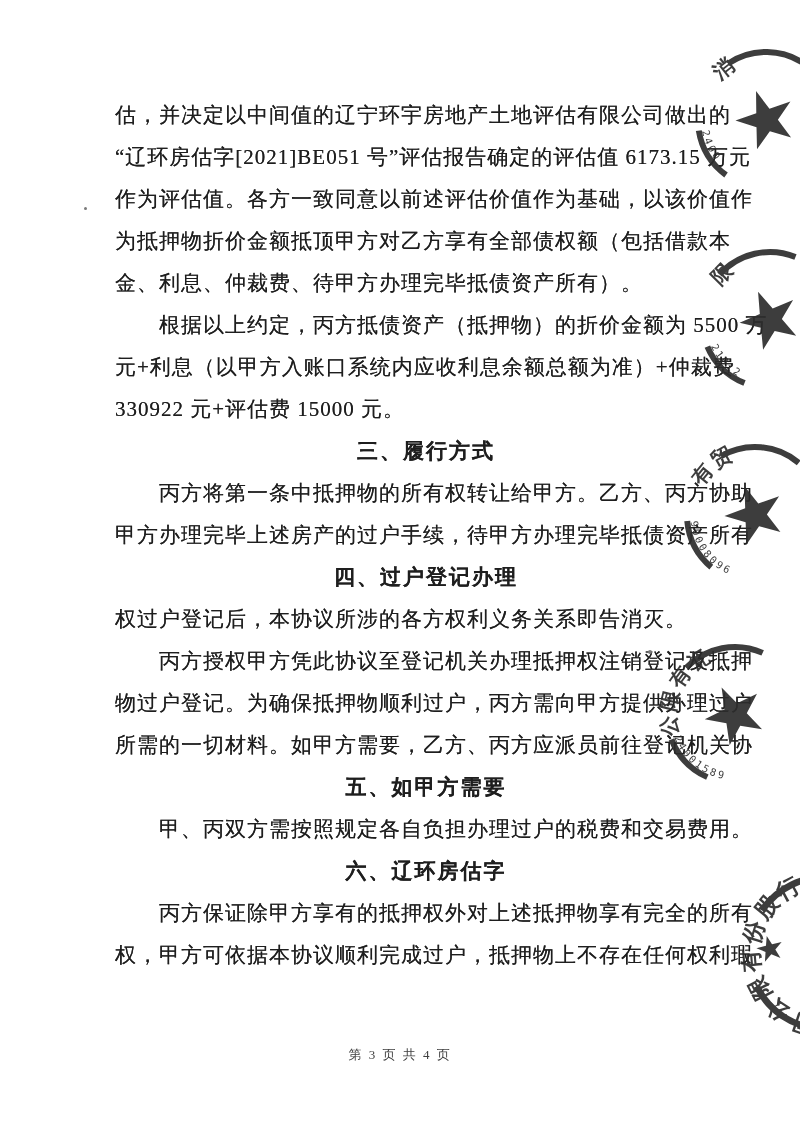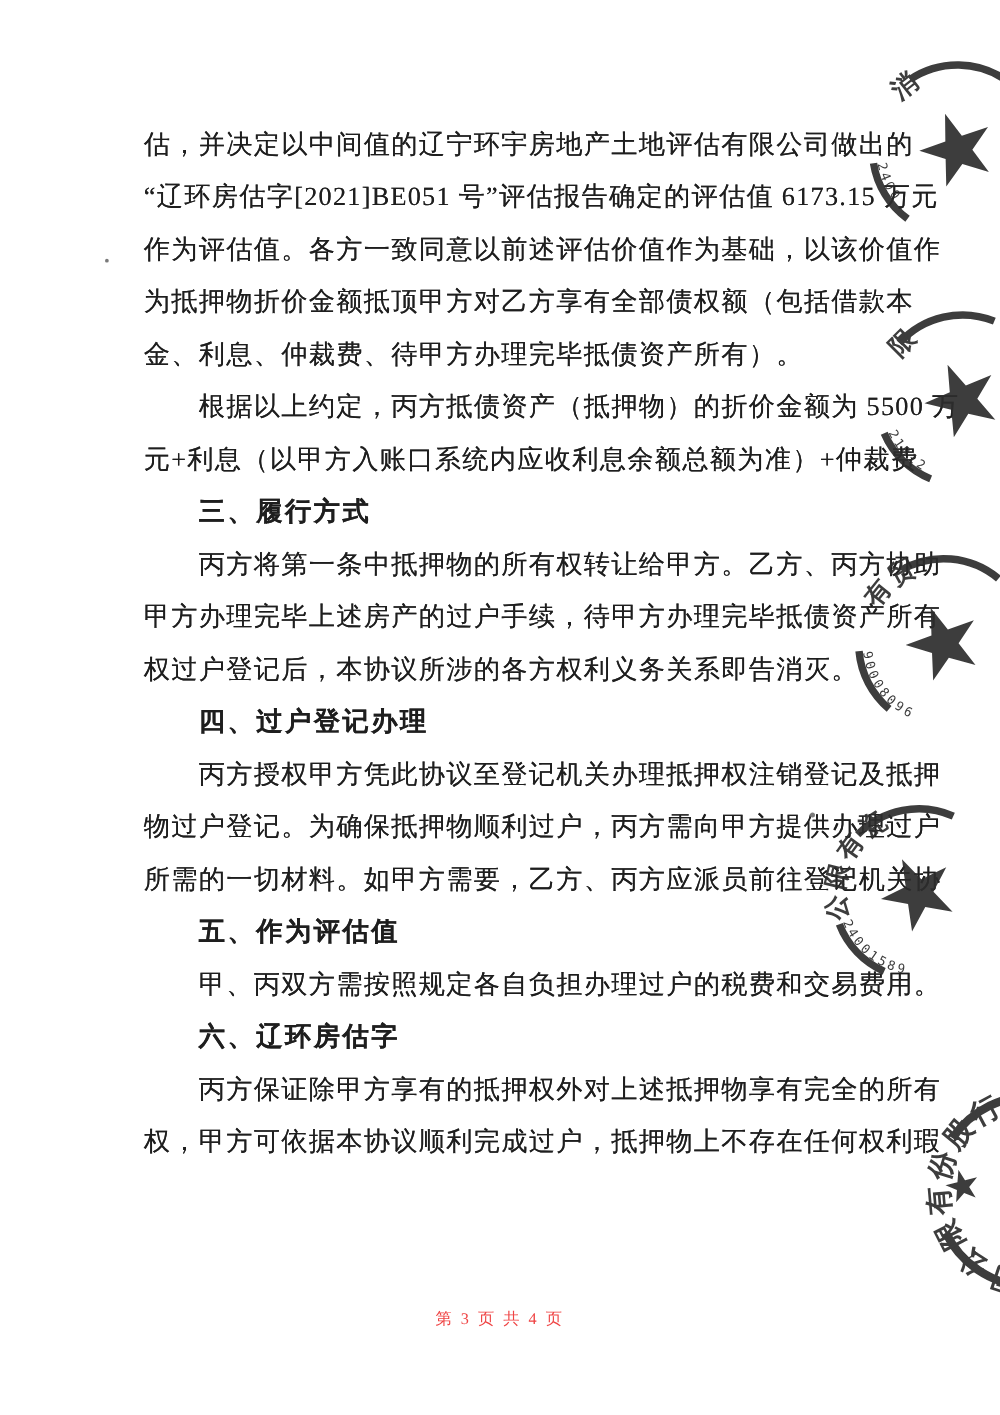--- a/index.html
+++ b/index.html
@@ -8,24 +8,24 @@
     overflow:hidden;font-family:"Liberation Serif","DejaVu Serif",serif;
     color:#1e1e1e;
   }
   .textblock{position:absolute;left:115px;top:94px;width:578px;}
   .ln{
     height:42px;line-height:42px;font-size:21px;letter-spacing:1px;
     white-space:nowrap;color:#1e1e1e;
     text-shadow:0 0 .4px #444;
   }
   .ln.indent{padding-left:44px;}
-  .ln.head{font-weight:bold;letter-spacing:2px;}
+  .ln.head{font-weight:bold;letter-spacing:2px;text-align:center;}
   .footer{
     position:absolute;left:0;top:1046px;width:800px;text-align:center;
-    font-size:13px;letter-spacing:2px;color:#ef4444;
+    font-size:13px;letter-spacing:2px;color:#404040;
   }
   .speck{position:absolute;width:3px;height:3px;background:#7a7a7a;border-radius:50%;}
   .speck.s1{left:84px;top:207px;}
   .speck.s2{left:648px;top:650px;width:4px;height:4px;}
   
   .seal{position:absolute;width:170px;height:170px;opacity:.92;}
   .seal .arc{fill:none;stroke:#2d2d2d;stroke-width:7;stroke-linecap:butt;}
   .seal .star{fill:#2d2d2d;}
   .seal .sealtxt{font-size:24px;font-weight:bold;fill:#2d2d2d;letter-spacing:3px;font-family:"Liberation Serif",serif;}
   .seal .sealnum{font-size:12px;fill:#2d2d2d;letter-spacing:3px;font-family:"DejaVu Sans Mono",monospace;}
@@ -41,29 +41,30 @@
 <div class="page">
 
   <div class="textblock">
     <div class="ln">估，并决定以中间值的辽宁环宇房地产土地评估有限公司做出的</div>
     <div class="ln">“辽环房估字[2021]BE051 号”评估报告确定的评估值 6173.15 万元</div>
     <div class="ln">作为评估值。各方一致同意以前述评估价值作为基础，以该价值作</div>
     <div class="ln">为抵押物折价金额抵顶甲方对乙方享有全部债权额（包括借款本</div>
     <div class="ln">金、利息、仲裁费、待甲方办理完毕抵债资产所有）。</div>
     <div class="ln indent">根据以上约定，丙方抵债资产（抵押物）的折价金额为 5500 万</div>
     <div class="ln">元+利息（以甲方入账口系统内应收利息余额总额为准）+仲裁费</div>
+    <div class="ln">330922 元+评估费 15000 元。</div>
     <div class="ln head indent">三、履行方式</div>
     <div class="ln indent">丙方将第一条中抵押物的所有权转让给甲方。乙方、丙方协助</div>
     <div class="ln">甲方办理完毕上述房产的过户手续，待甲方办理完毕抵债资产所有</div>
+    <div class="ln head indent">四、过户登记办理</div>
     <div class="ln">权过户登记后，本协议所涉的各方权利义务关系即告消灭。</div>
-    <div class="ln head indent">四、过户登记办理</div>
     <div class="ln indent">丙方授权甲方凭此协议至登记机关办理抵押权注销登记及抵押</div>
     <div class="ln">物过户登记。为确保抵押物顺利过户，丙方需向甲方提供办理过户</div>
     <div class="ln">所需的一切材料。如甲方需要，乙方、丙方应派员前往登记机关协</div>
-    <div class="ln head indent">五、作为评估值</div>
+    <div class="ln head indent">五、如甲方需要</div>
     <div class="ln indent">甲、丙双方需按照规定各自负担办理过户的税费和交易费用。</div>
     <div class="ln head indent">六、辽环房估字</div>
     <div class="ln indent">丙方保证除甲方享有的抵押权外对上述抵押物享有完全的所有</div>
     <div class="ln">权，甲方可依据本协议顺利完成过户，抵押物上不存在任何权利瑕</div>
   </div>
 
   <svg class="seal seal1" viewBox="0 0 200 200">
     <defs>
       <path id="s1name" d="M 46,145 A 70 70 0 0 1 88,31"></path>
       <path id="s1num" d="M 25,113 A 76 76 0 0 0 93,176"></path>

